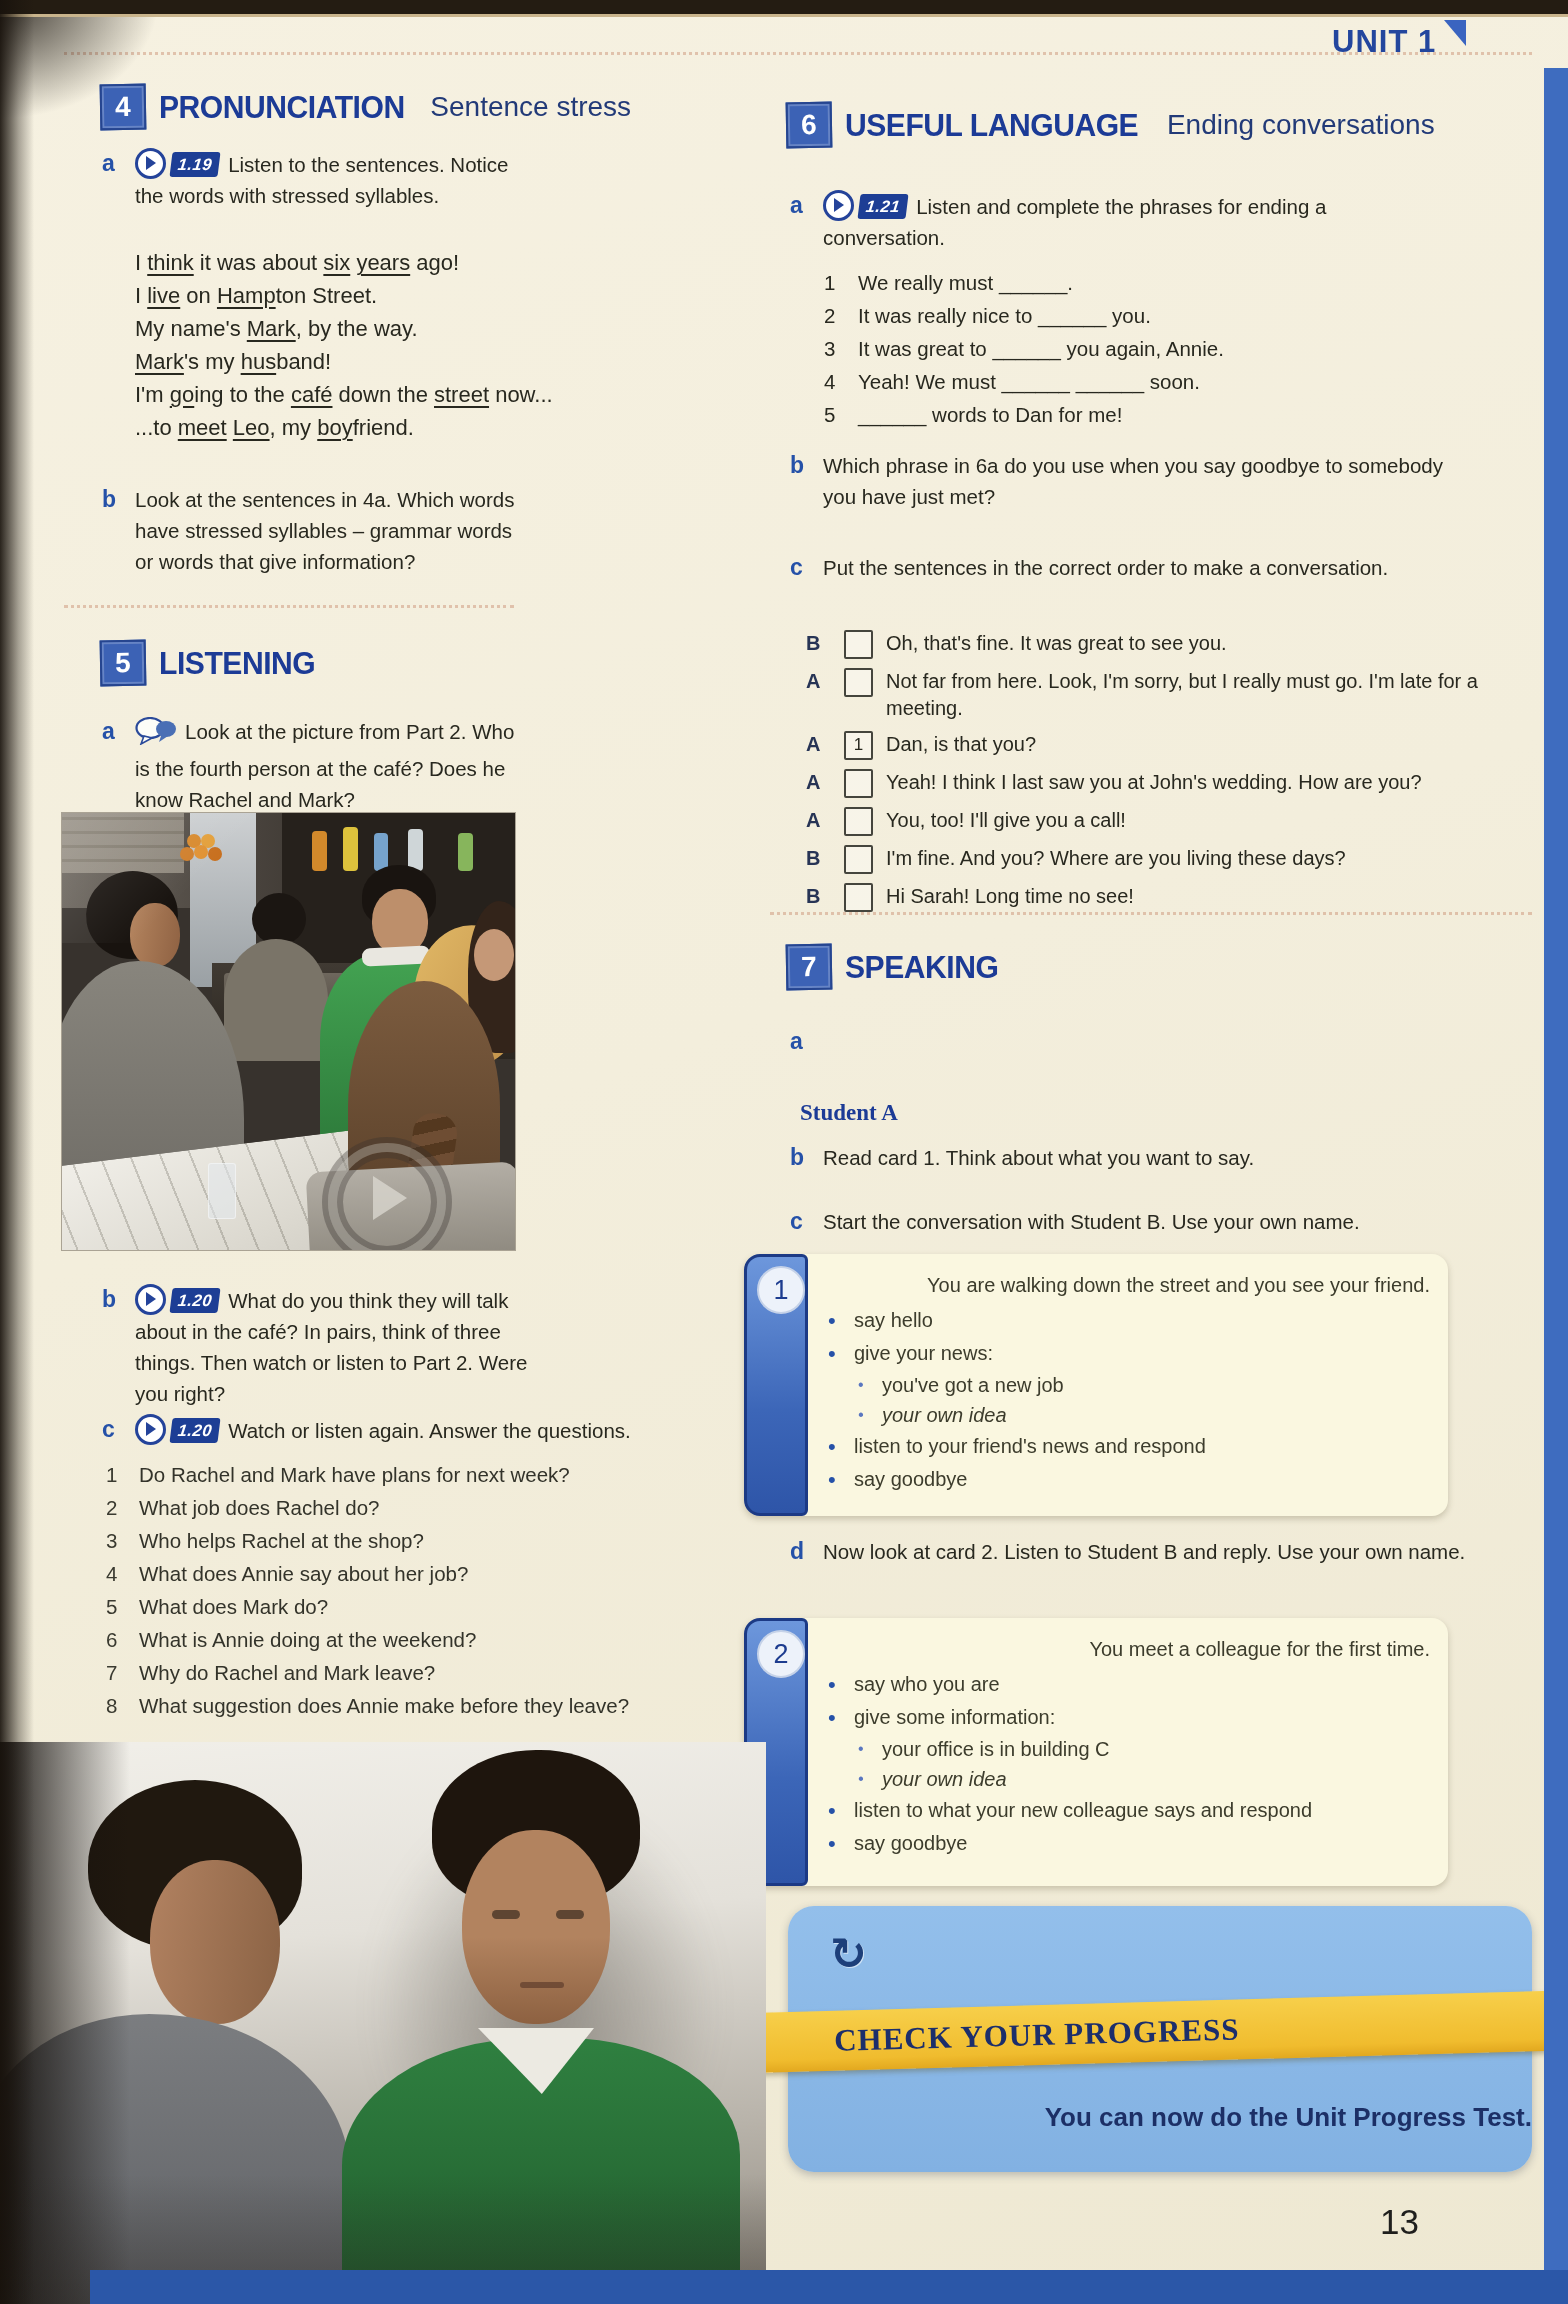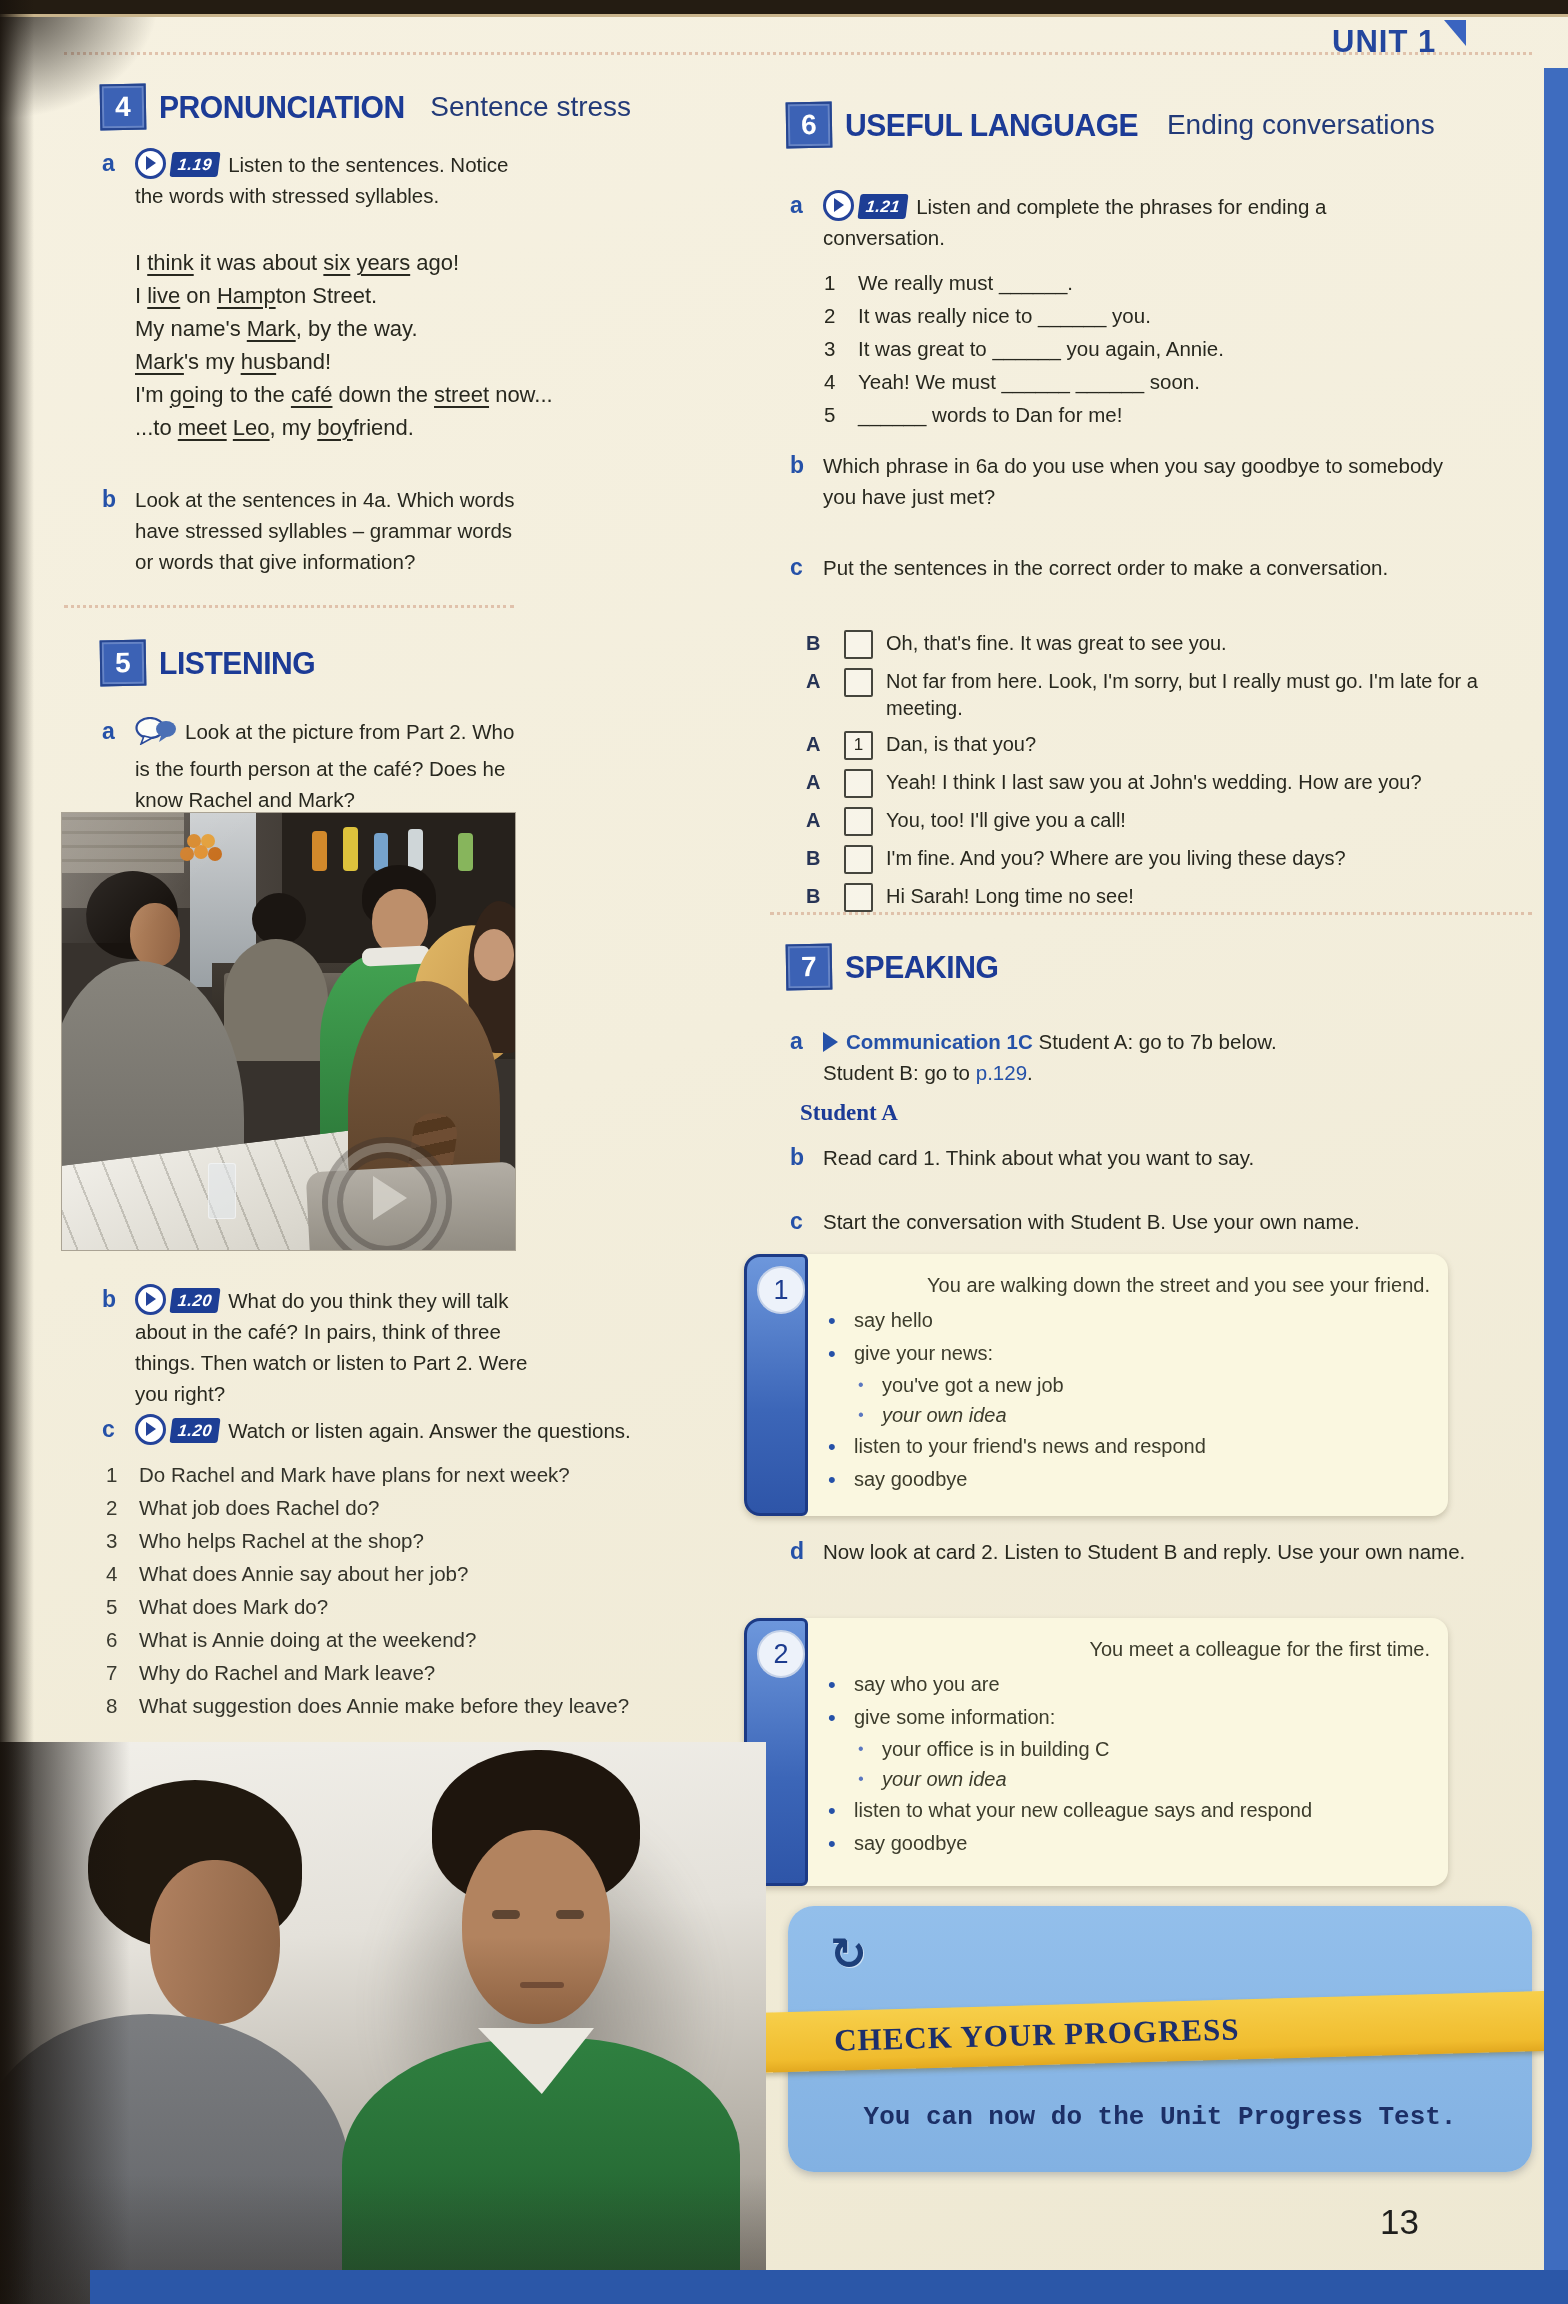--- a/index.html
+++ b/index.html
@@ -77,22 +77,22 @@
   #progress{background:linear-gradient(180deg,#93bfeb,#82b1e2);border-radius:26px;box-shadow:0 3px 8px rgba(60,70,90,.3);}
   #progress-title{position:absolute;left:42px;top:22px;display:flex;align-items:center;gap:14px;
     color:#fff;font-weight:700;font-size:40px;font-family:"DejaVu Sans", sans-serif;
     text-shadow:0 3px 3px rgba(70,110,165,.8);}
   #progress-refresh{font-size:44px;color:#1d3f7a;font-weight:700;text-shadow:1px 1px 0 #cfe2f5;}
   #progress-banner{position:absolute;left:-44px;top:96px;width:810px;height:60px;
     background:linear-gradient(180deg,#f7cf4a 0%,#f0bc2e 80%,#e2a81f 100%);
     transform:rotate(-1.6deg);box-shadow:0 3px 5px rgba(90,80,30,.35);}
   #progress-banner::before{content:'';position:absolute;left:2px;bottom:-13px;border-top:13px solid #a87d12;border-left:15px solid transparent;}
   #progress-banner-text{font-family:"Liberation Serif", serif;font-weight:700;color:#1c2e6b;font-size:31px;letter-spacing:1px;line-height:60px;padding-left:90px;}
-  #progress-body{position:absolute;left:0;right:0;top:196px;text-align:center;
-    font-family:Liberation Mono, monospace;font-weight:600;color:#1c2f66;font-size:26px;}
+  #progress-body{position:absolute;left:0;right:0;top:196px;text-align:right;
+    font-family:Liberation Sans, sans-serif;font-weight:600;color:#1c2f66;font-size:26px;}
   
   #page-num{left:1380px;top:2202px;font-size:35px;color:#1f1f1d;z-index:33;}
   
   #photo-cafe{left:62px;top:813px;width:453px;height:437px;overflow:hidden;background:#37322d;box-shadow:0 0 0 1px rgba(60,50,40,.4);}
   #photo-cafe div{position:absolute;}
   .pc-wall{left:0;top:0;width:100%;height:95px;background:linear-gradient(90deg,#6a645c,#4a443e 40%,#332e29 75%,#2a2622);}
   .pc-tiles{left:0;top:0;width:122px;height:60px;background:repeating-linear-gradient(0deg,#a39c90 0 11px,#8d8678 11px 14px);opacity:.75;}
   .pc-pillar{left:128px;top:0;width:66px;height:174px;background:linear-gradient(180deg,#cdd0d2,#9aa0a4);}
   .pc-shelves{left:220px;top:0;width:233px;height:152px;background:#26211c;}
   .pc-b1{left:250px;top:18px;width:15px;height:40px;background:#d2892b;border-radius:4px;}
@@ -371,25 +371,20 @@
       </div>
   </div>
 
   <div class="abs sec-head" style="left:786px;top:944px;">
     <div class="sec-num">7</div>
     <div class="sec-title">SPEAKING</div>
   </div>
 
   <div class="abs item" style="left:790px;top:1026px;width:700px;">
     <div class="item-letter">a</div>
-    <div class="item-body">
-      <span class="comm-arrow"></span><span class="blue-bold">Communication 1C</span>
-      <span>Student A: go to 7b below.</span><br>
-      <span>Student B: go to </span><span class="blue-ref">p.129</span><span>.</span>
-    </div>
   </div>
 
   <div id="studentA" class="abs" style="left:800px;top:1100px;font-family:Liberation Serif, serif;">Student A</div>
 
   <div class="abs item" style="left:790px;top:1142px;width:700px;">
     <div class="item-letter">b</div>
     <div class="item-body">Read card 1. Think about what you want to say.</div>
   </div>
 
   <div class="abs item" style="left:790px;top:1206px;width:720px;">

